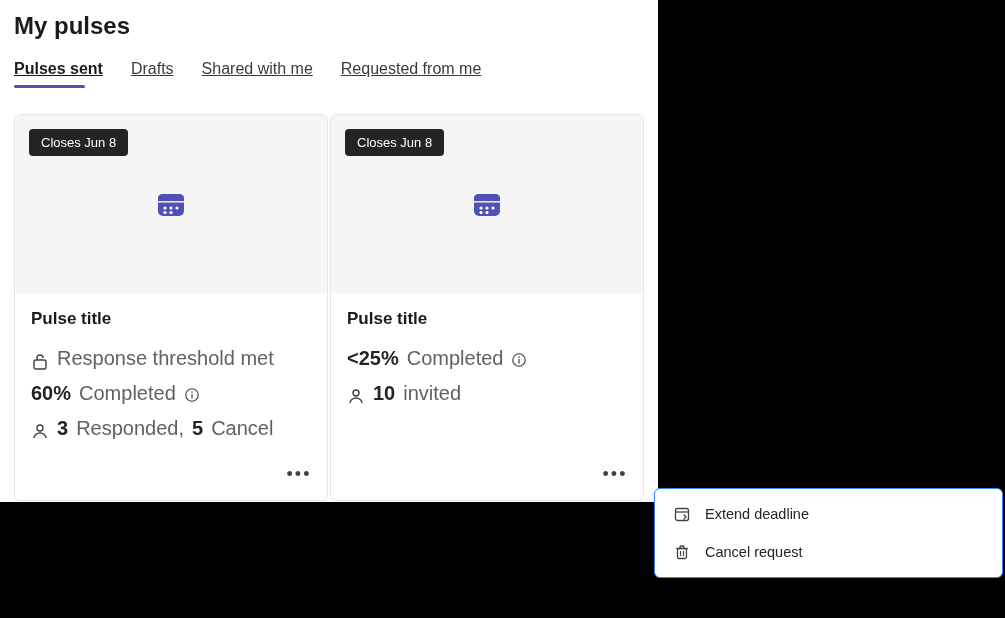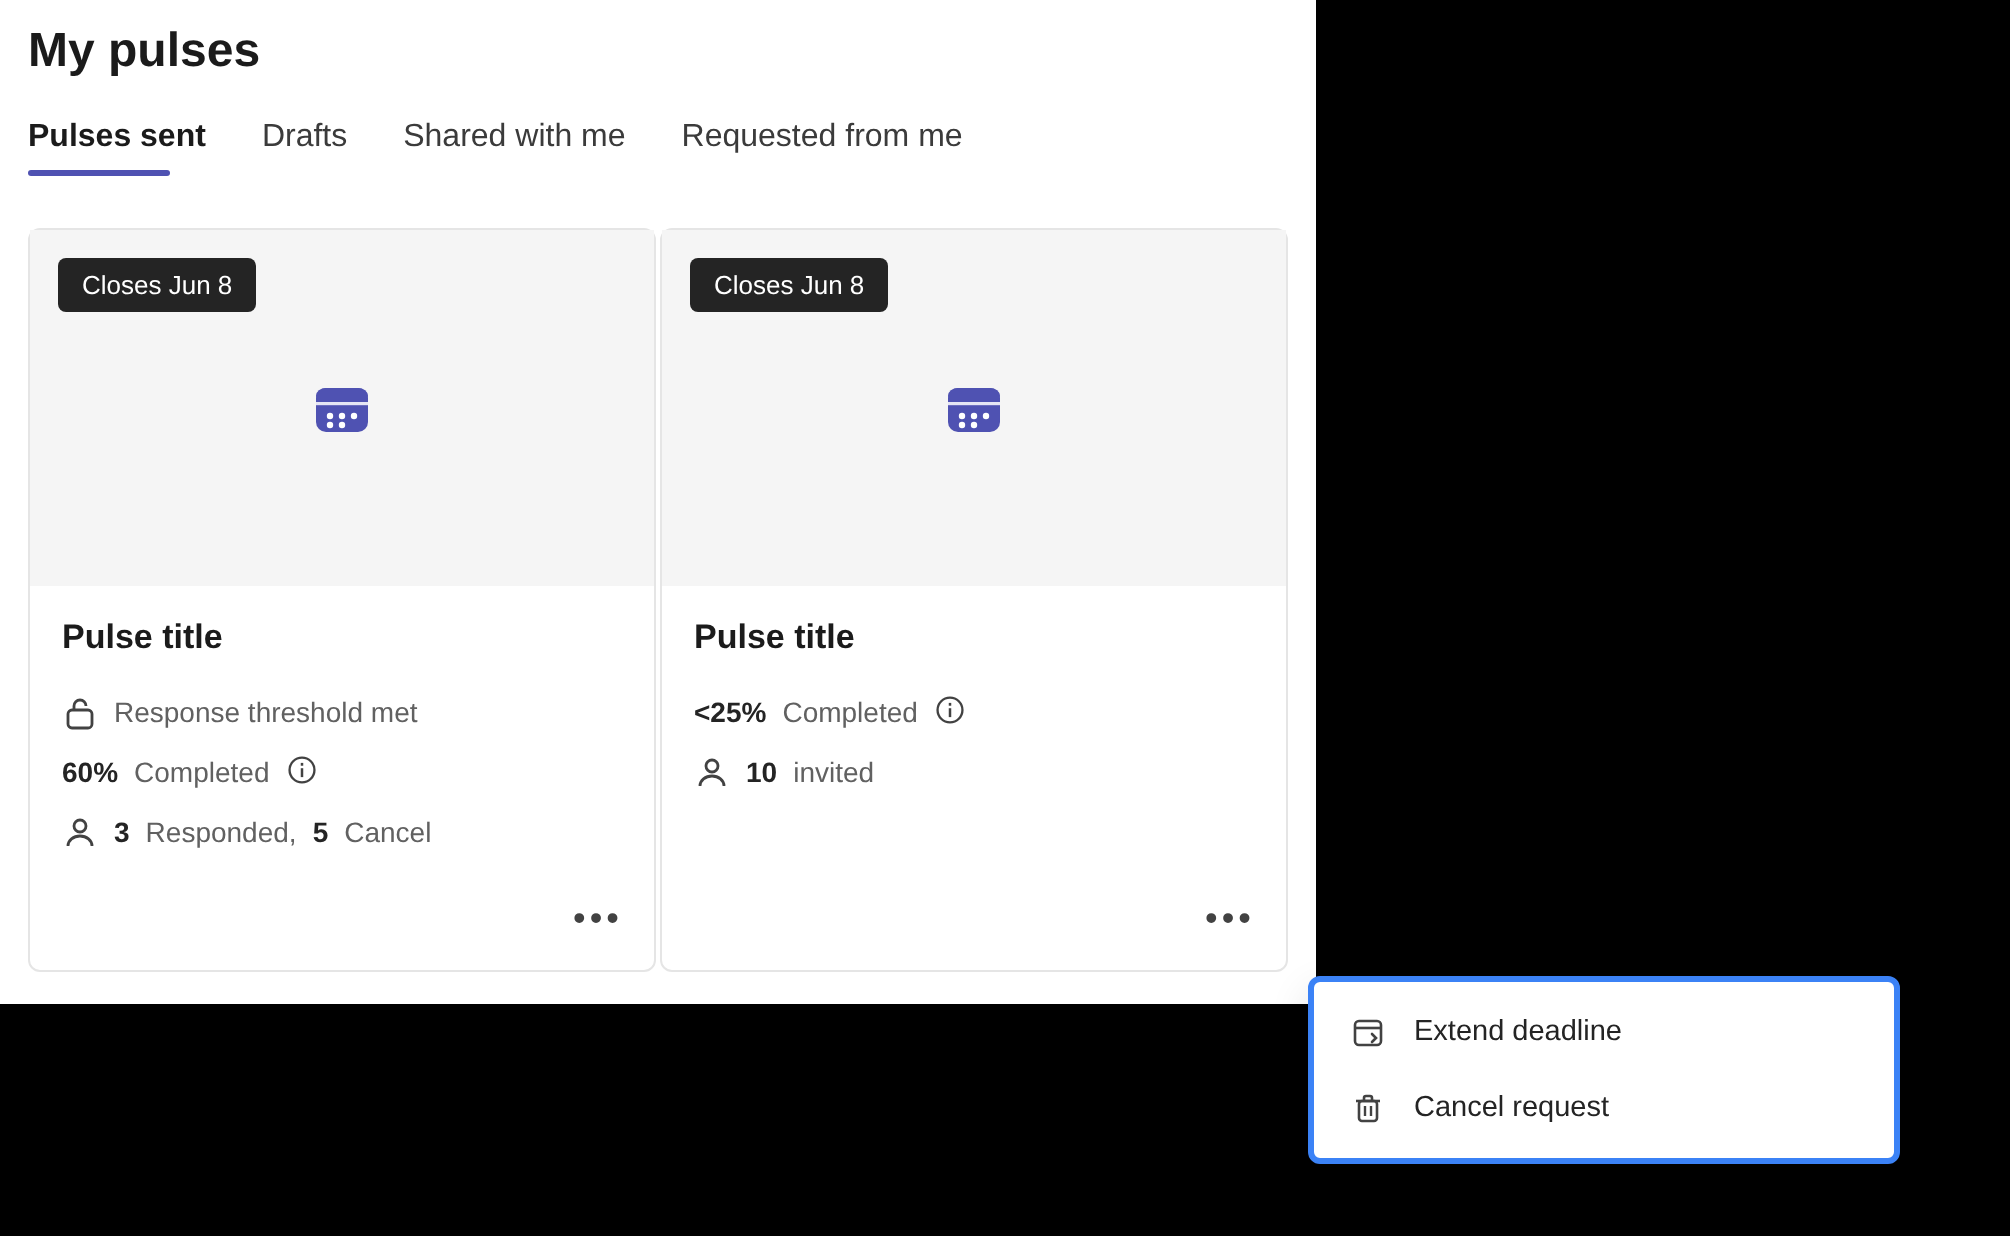--- a/index.html
+++ b/index.html
@@ -26,20 +26,21 @@
       display: flex;
       gap: 28px;
       margin-bottom: 28px;
     }
     .tab {
       font-size: 16px;
       color: #3b3b3b;
       cursor: pointer;
       padding-bottom: 8px;
       position: relative;
+      text-decoration: underline;
     }
     .tab.active {
       font-weight: 600;
       color: #1b1b1b;
     }
     .tab.active::after {
       content: "";
       position: absolute;
       bottom: -2px;
       left: 0;
@@ -86,24 +87,24 @@
       padding: 16px 16px 48px 16px;
     }
     .card-title {
       font-size: 17px;
       font-weight: 700;
       color: #1b1b1b;
       margin-bottom: 18px;
     }
     .row {
       display: flex;
-      align-items: center;
+      align-items: flex-end;
       gap: 8px;
       color: #616161;
-      font-size: 14px;
+      font-size: 20px;
       margin-bottom: 12px;
     }
     .row .bold {
       color: #242424;
       font-weight: 600;
     }
     .more-btn {
       position: absolute;
       bottom: 12px;
       right: 14px;
@@ -114,23 +115,23 @@
       justify-content: center;
       cursor: pointer;
       color: #424242;
       font-size: 18px;
       letter-spacing: 2px;
     }
     .context-menu {
       position: absolute;
       top: 488px;
       left: 654px;
-      width: 296px;
+      width: 349px;
       background: #fff;
-      border: 3px solid #3b82f6;
+      border: 1px solid #3b82f6;
       border-radius: 6px;
       box-shadow: 0 8px 20px rgba(0,0,0,0.12);
       padding: 6px 0;
       z-index: 10;
     }
     .menu-item {
       display: flex;
       align-items: center;
       gap: 14px;
       padding: 10px 18px;

